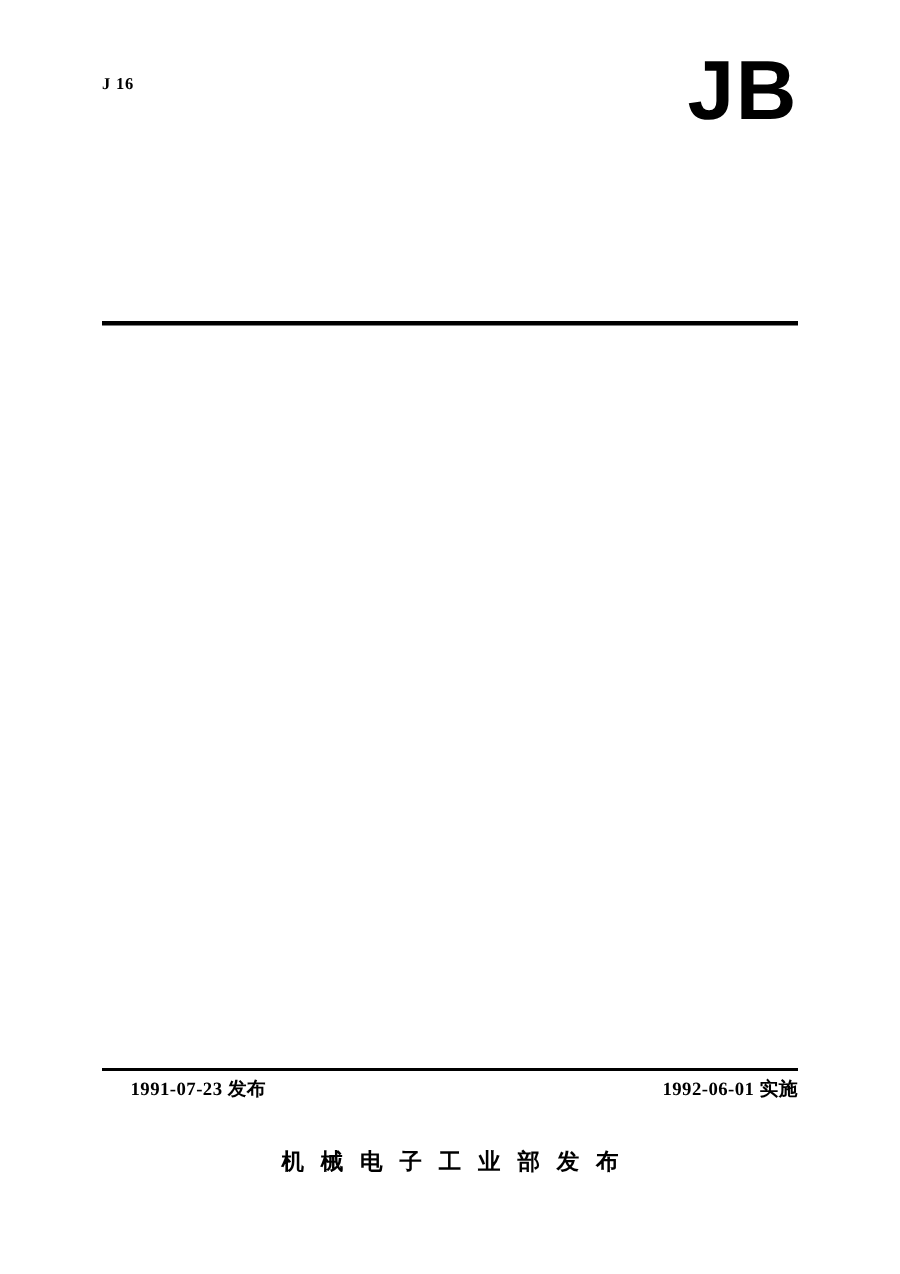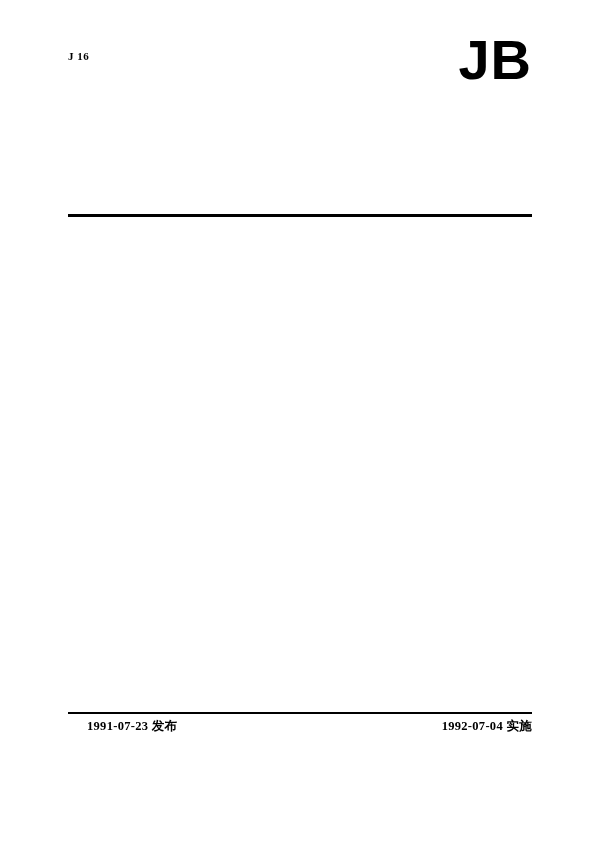--- a/index.html
+++ b/index.html
@@ -166,17 +166,18 @@
 
 
 
   <div class="rule-top"></div>
 
 
   <div class="rule-bottom"></div>
 
   <div class="dates-row">
     <div class="date-issue">1991-07-23  发布</div>
-    <div class="date-effective">1992-07-04  实施</div>
+    <div class="date-effective">1992-06-01  实施</div>
   </div>
 
+  <div class="publisher">机 械 电 子 工 业 部    发 布</div>
 
 </div>
 
 </body></html>

